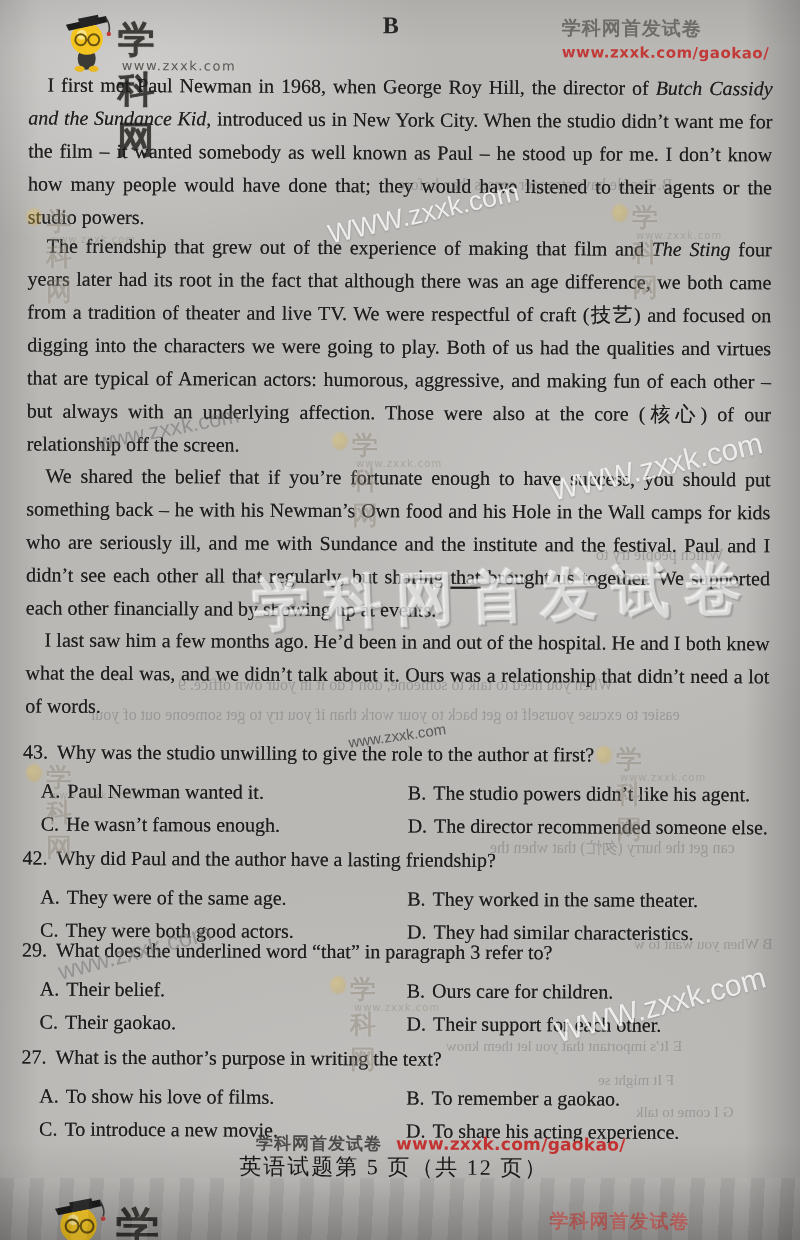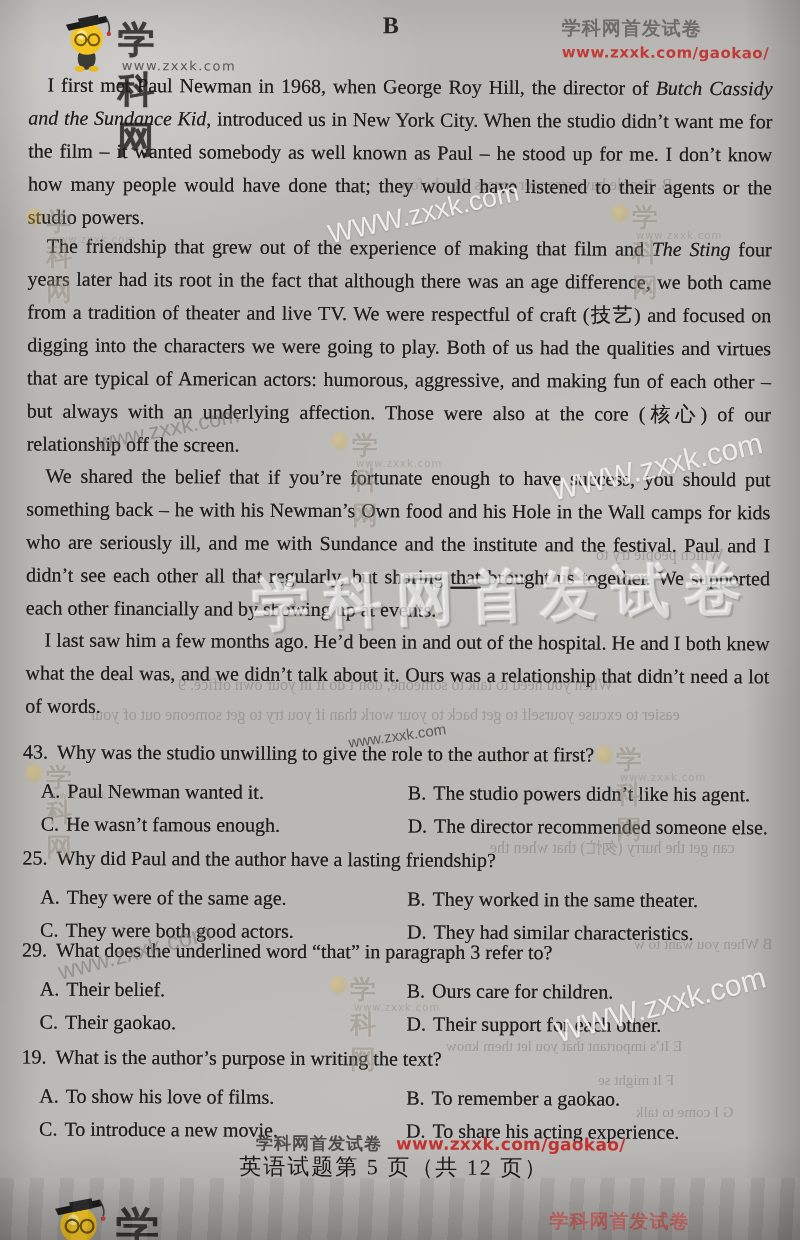--- a/index.html
+++ b/index.html
@@ -186,41 +186,41 @@
       <div class="q-line"><span class="q-num">43.</span><span>Why was the studio unwilling to give the role to the author at first?</span></div>
       <div class="options">
         <div class="opt"><span class="o-label">A.</span><span>Paul Newman wanted it.</span></div>
         <div class="opt"><span class="o-label">B.</span><span>The studio powers didn’t like his agent.</span></div>
         <div class="opt"><span class="o-label">C.</span><span>He wasn’t famous enough.</span></div>
         <div class="opt"><span class="o-label">D.</span><span>The director recommended someone else.</span></div>
       </div>
     </div>
 
     <div class="question" id="q25">
-      <div class="q-line"><span class="q-num">25.</span><span>Why did Paul and the author have a lasting friendship?</span></div>
+      <div class="q-line"><span class="q-num">42.</span><span>Why did Paul and the author have a lasting friendship?</span></div>
       <div class="options">
         <div class="opt"><span class="o-label">A.</span><span>They were of the same age.</span></div>
         <div class="opt"><span class="o-label">B.</span><span>They worked in the same theater.</span></div>
         <div class="opt"><span class="o-label">C.</span><span>They were both good actors.</span></div>
         <div class="opt"><span class="o-label">D.</span><span>They had similar characteristics.</span></div>
       </div>
     </div>
 
     <div class="question" id="q26">
       <div class="q-line"><span class="q-num">29.</span><span>What does the underlined word “that” in paragraph 3 refer to?</span></div>
       <div class="options">
         <div class="opt"><span class="o-label">A.</span><span>Their belief.</span></div>
         <div class="opt"><span class="o-label">B.</span><span>Ours care for children.</span></div>
         <div class="opt"><span class="o-label">C.</span><span>Their gaokao.</span></div>
         <div class="opt"><span class="o-label">D.</span><span>Their support for each other.</span></div>
       </div>
     </div>
 
     <div class="question" id="q27">
-      <div class="q-line"><span class="q-num">19.</span><span>What is the author’s purpose in writing the text?</span></div>
+      <div class="q-line"><span class="q-num">27.</span><span>What is the author’s purpose in writing the text?</span></div>
       <div class="options">
         <div class="opt"><span class="o-label">A.</span><span>To show his love of films.</span></div>
         <div class="opt"><span class="o-label">B.</span><span>To remember a gaokao.</span></div>
         <div class="opt"><span class="o-label">C.</span><span>To introduce a new movie.</span></div>
         <div class="opt"><span class="o-label">D.</span><span>To share his acting experience.</span></div>
       </div>
     </div>
 
     <div class="footer-banner">
       <span class="t">学科网首发试卷</span><span class="u">www.zxxk.com/gaokao/</span>

